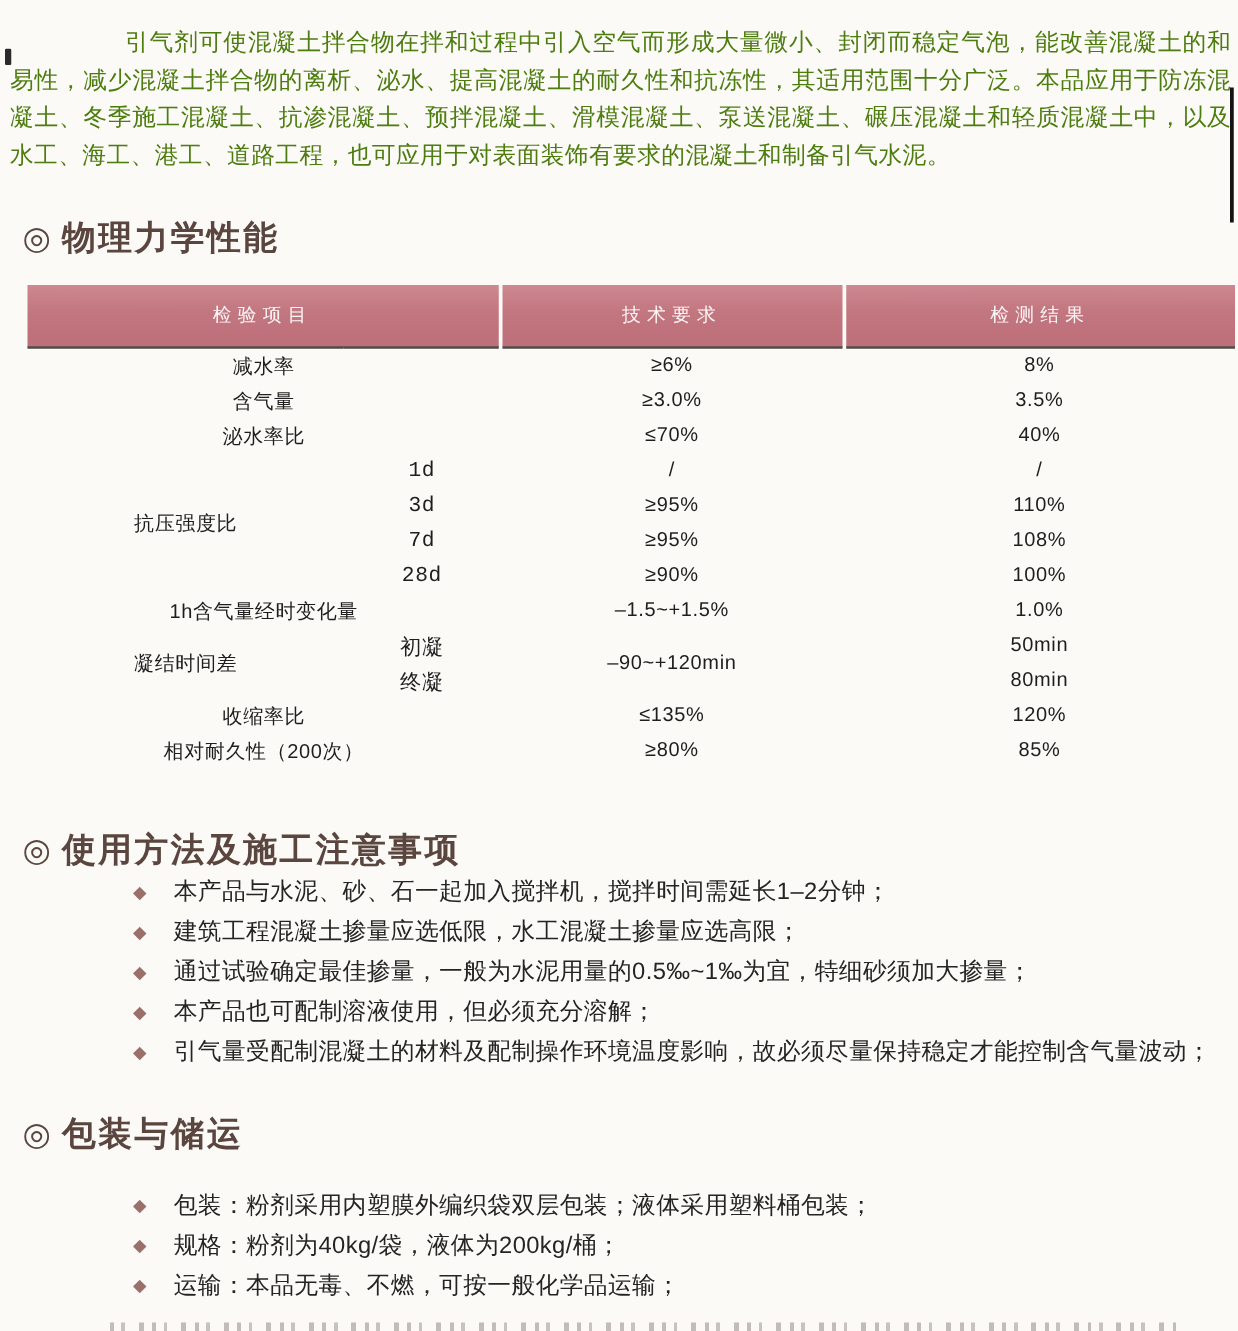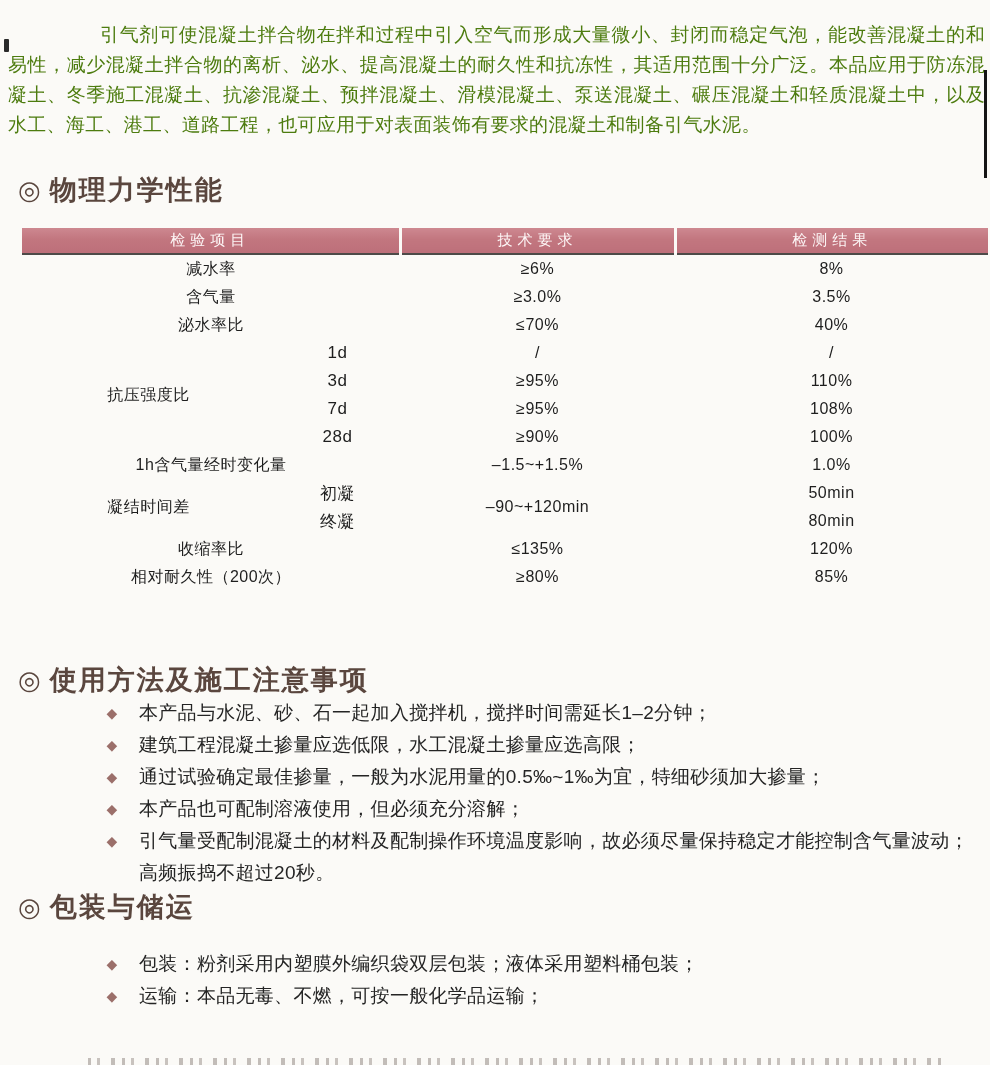--- a/index.html
+++ b/index.html
@@ -27,28 +27,28 @@
   #sec-packing{top:889px;}
   
   .props-table{
     position:absolute;left:22px;top:228px;width:966px;
     border-collapse:collapse;table-layout:fixed;
     text-align:center;color:#1e1e1e;
   }
   .props-table thead th{
     background:linear-gradient(180deg,#cd8890 0%,#c2767f 45%,#bd6f7a 100%);
     color:#fdf6f6;font-size:15px;font-weight:normal;letter-spacing:5px;
-    height:25px;padding:0;border-bottom:2px solid #4d4a48;margin-top:32px;
+    height:25px;padding:12px;border-bottom:2px solid #4d4a48;margin-top:32px;
   }
   .props-table thead th + th{border-left:3px solid #fbfaf7;}
   .props-table tbody td{
     height:28px;padding:0;font-size:16px;letter-spacing:.5px;
     vertical-align:middle;background:transparent;
   }
-  .props-table tbody td.sub{font-size:17px;}
+  .props-table tbody td.sub{font-size:17px;font-family:Liberation Mono, monospace;}
   
   .bullets{position:absolute;left:88px;margin:16px;padding:0;list-style:none;}
   #usage-list{top:681px;}
   #packing-list{top:932px;}
   .bullets li{height:32px;line-height:32px;font-size:19px;white-space:nowrap;color:#242424;letter-spacing:.3px;}
   .bullets .diamond{
     display:inline-block;width:16px;margin-right:19px;
     color:#9b6f6a;font-size:14px;vertical-align:1px;text-align:center;
   }
   
@@ -153,27 +153,27 @@
 <div class="sec-title" id="sec-usage">
   <span class="marker">◎</span><span>使用方法及施工注意事项</span>
 </div>
 
 <ul class="bullets" id="usage-list">
   <li><span class="diamond">◆</span><span>本产品与水泥、砂、石一起加入搅拌机，搅拌时间需延长1–2分钟；</span></li>
   <li><span class="diamond">◆</span><span>建筑工程混凝土掺量应选低限，水工混凝土掺量应选高限；</span></li>
   <li><span class="diamond">◆</span><span>通过试验确定最佳掺量，一般为水泥用量的0.5‰~1‰为宜，特细砂须加大掺量；</span></li>
   <li><span class="diamond">◆</span><span>本产品也可配制溶液使用，但必须充分溶解；</span></li>
   <li><span class="diamond">◆</span><span>引气量受配制混凝土的材料及配制操作环境温度影响，故必须尽量保持稳定才能控制含气量波动；</span></li>
-  <li><span class="diamond"></span><span>高频振捣不超过20秒。</span></li>
 </ul>
 
 <div class="sec-title" id="sec-packing">
   <span class="marker">◎</span><span>包装与储运</span>
 </div>
 
 <ul class="bullets" id="packing-list">
   <li><span class="diamond">◆</span><span>包装：粉剂采用内塑膜外编织袋双层包装；液体采用塑料桶包装；</span></li>
+  <li><span class="diamond">◆</span><span>规格：粉剂为40kg/袋，液体为200kg/桶；</span></li>
   <li><span class="diamond">◆</span><span>运输：本品无毒、不燃，可按一般化学品运输；</span></li>
 </ul>
 
 <div class="edge-line"></div>
 <div class="speck"></div>
 <div class="clipped-line"></div>
 
 </body></html>

